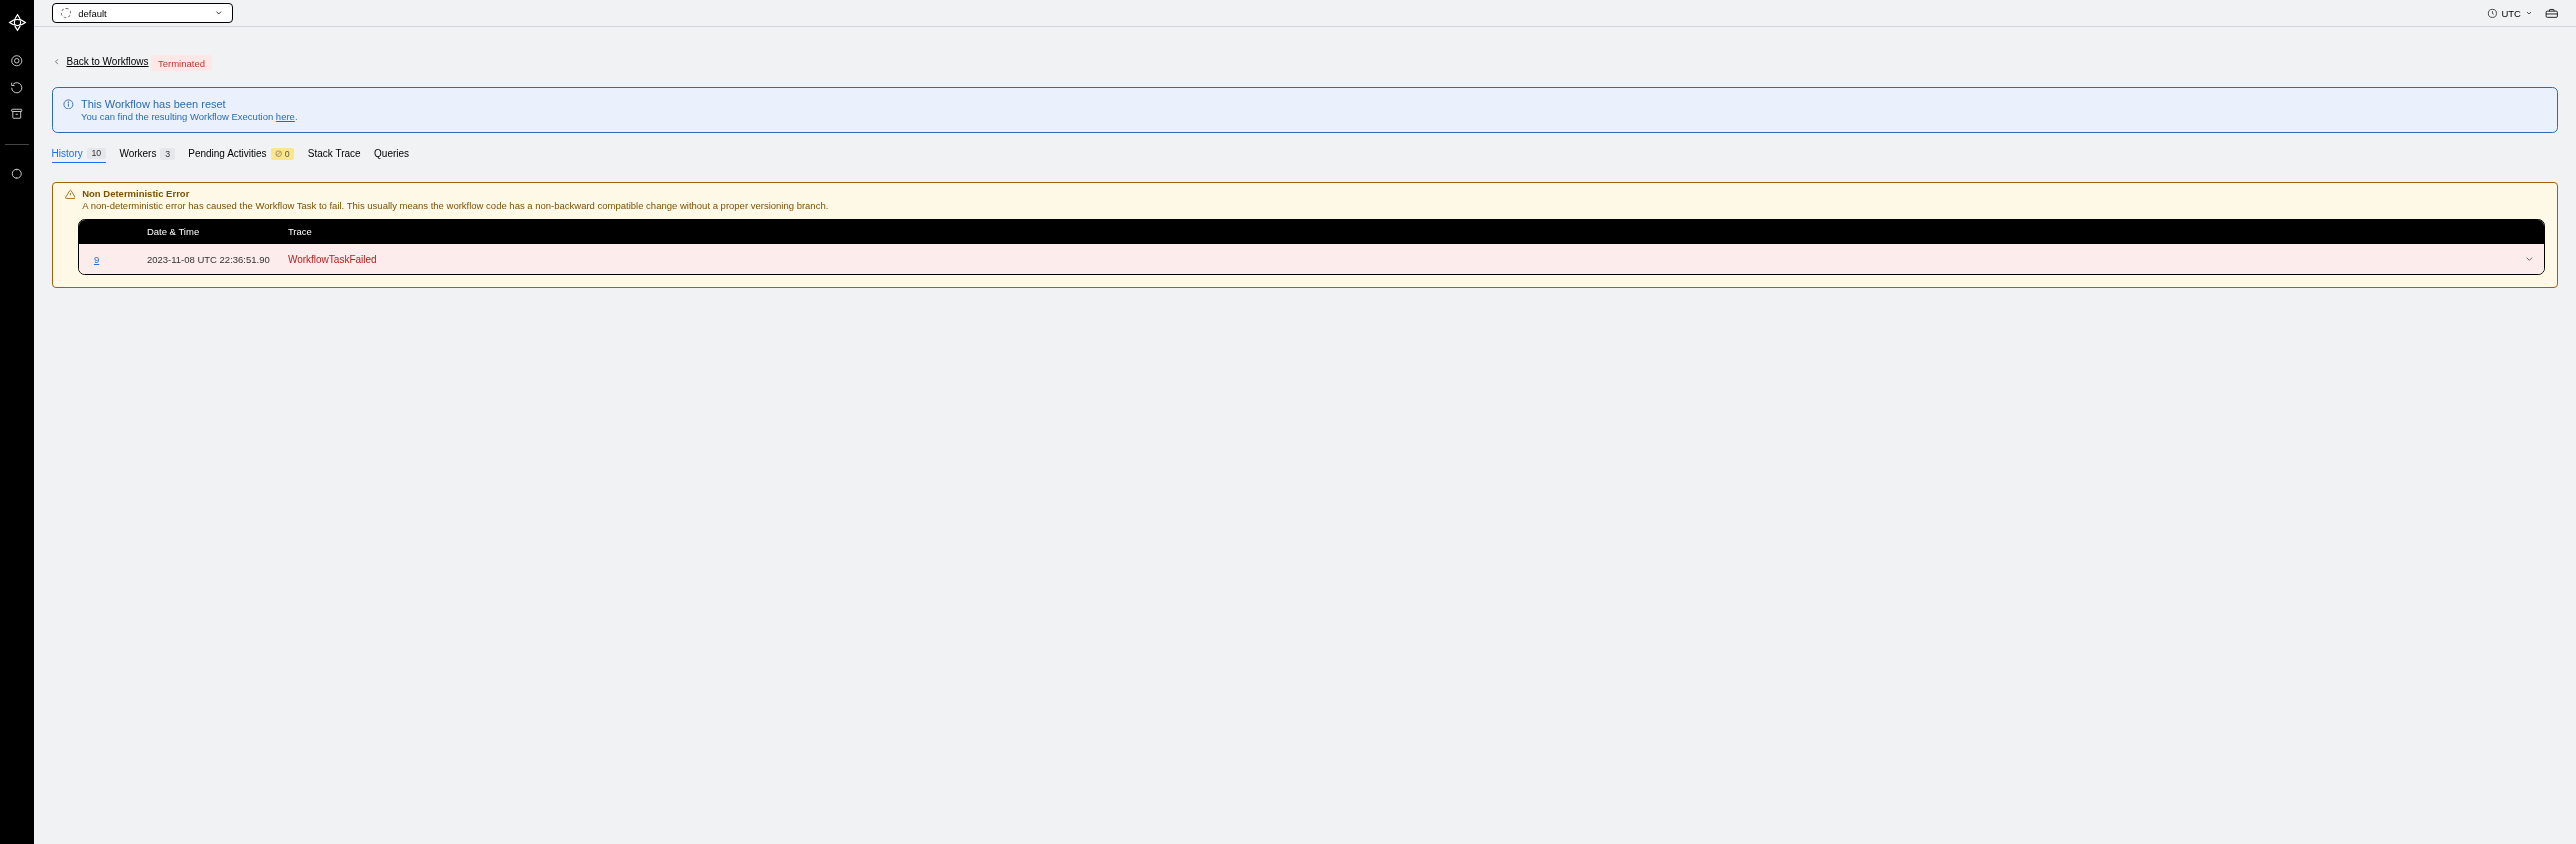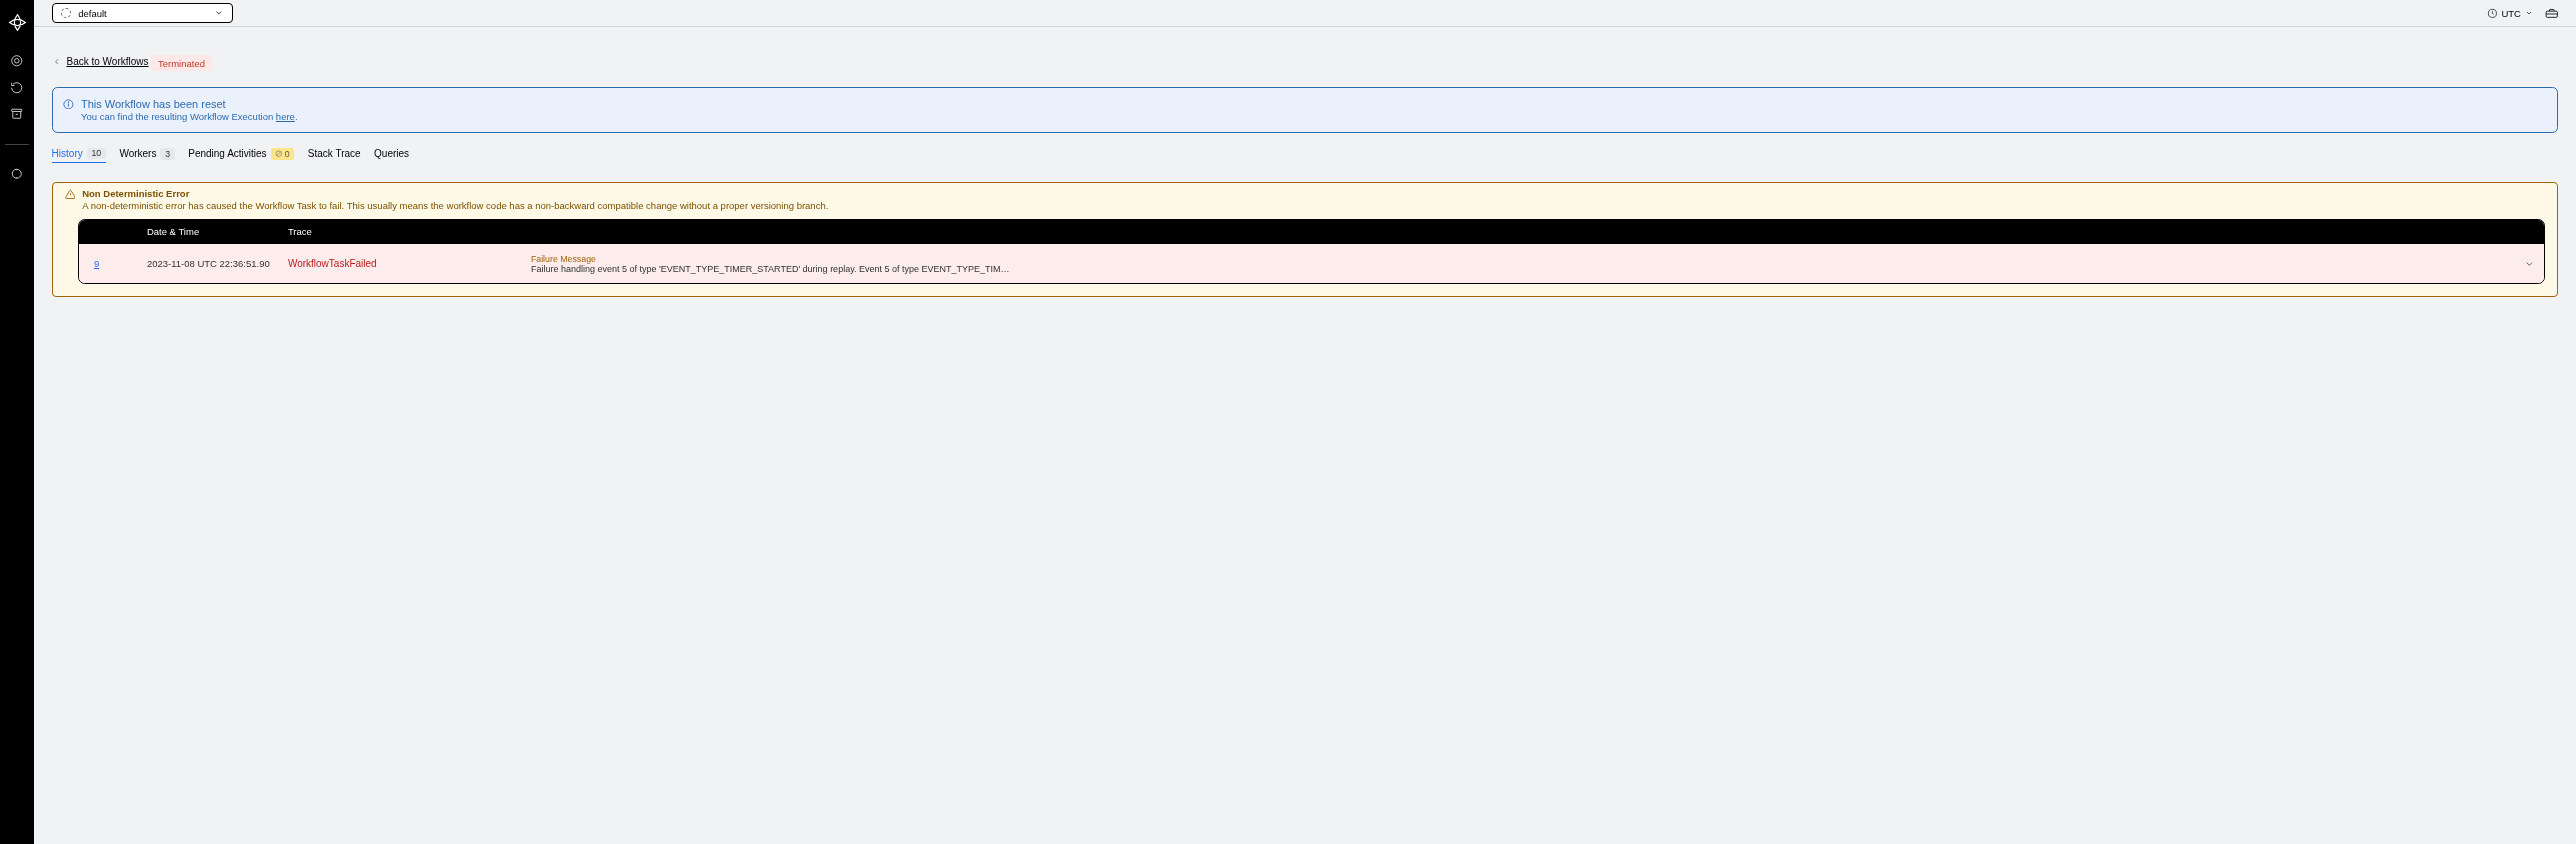--- a/index.html
+++ b/index.html
@@ -204,24 +204,20 @@
           <div class="et-head">
             <div class="col-id"></div>
             <div class="col-date">Date &amp; Time</div>
             <div class="col-event">Trace</div>
             <div class="col-msg"></div>
           </div>
           <div class="et-row">
             <div class="col-id"><a href="#" class="row-id">9</a></div>
             <div class="col-date row-date">2023-11-08 UTC 22:36:51.90</div>
             <div class="col-event row-event">WorkflowTaskFailed</div>
-            <div class="col-msg">
-              <div class="msg-label">Failure Message</div>
-              <div class="msg-text">Failure handling event 5 of type 'EVENT_TYPE_TIMER_STARTED' during replay. Event 5 of type EVENT_TYPE_TIM…</div>
-            </div>
             <div class="expand-chev">
               <svg width="10.8" height="10.8" viewBox="0 0 24 24" fill="none" stroke="currentColor" stroke-width="2">
                   <polyline points="6 9 12 15 18 9"></polyline>
                 </svg>
             </div>
           </div>
         </div>
       </div>
 
     </div>

